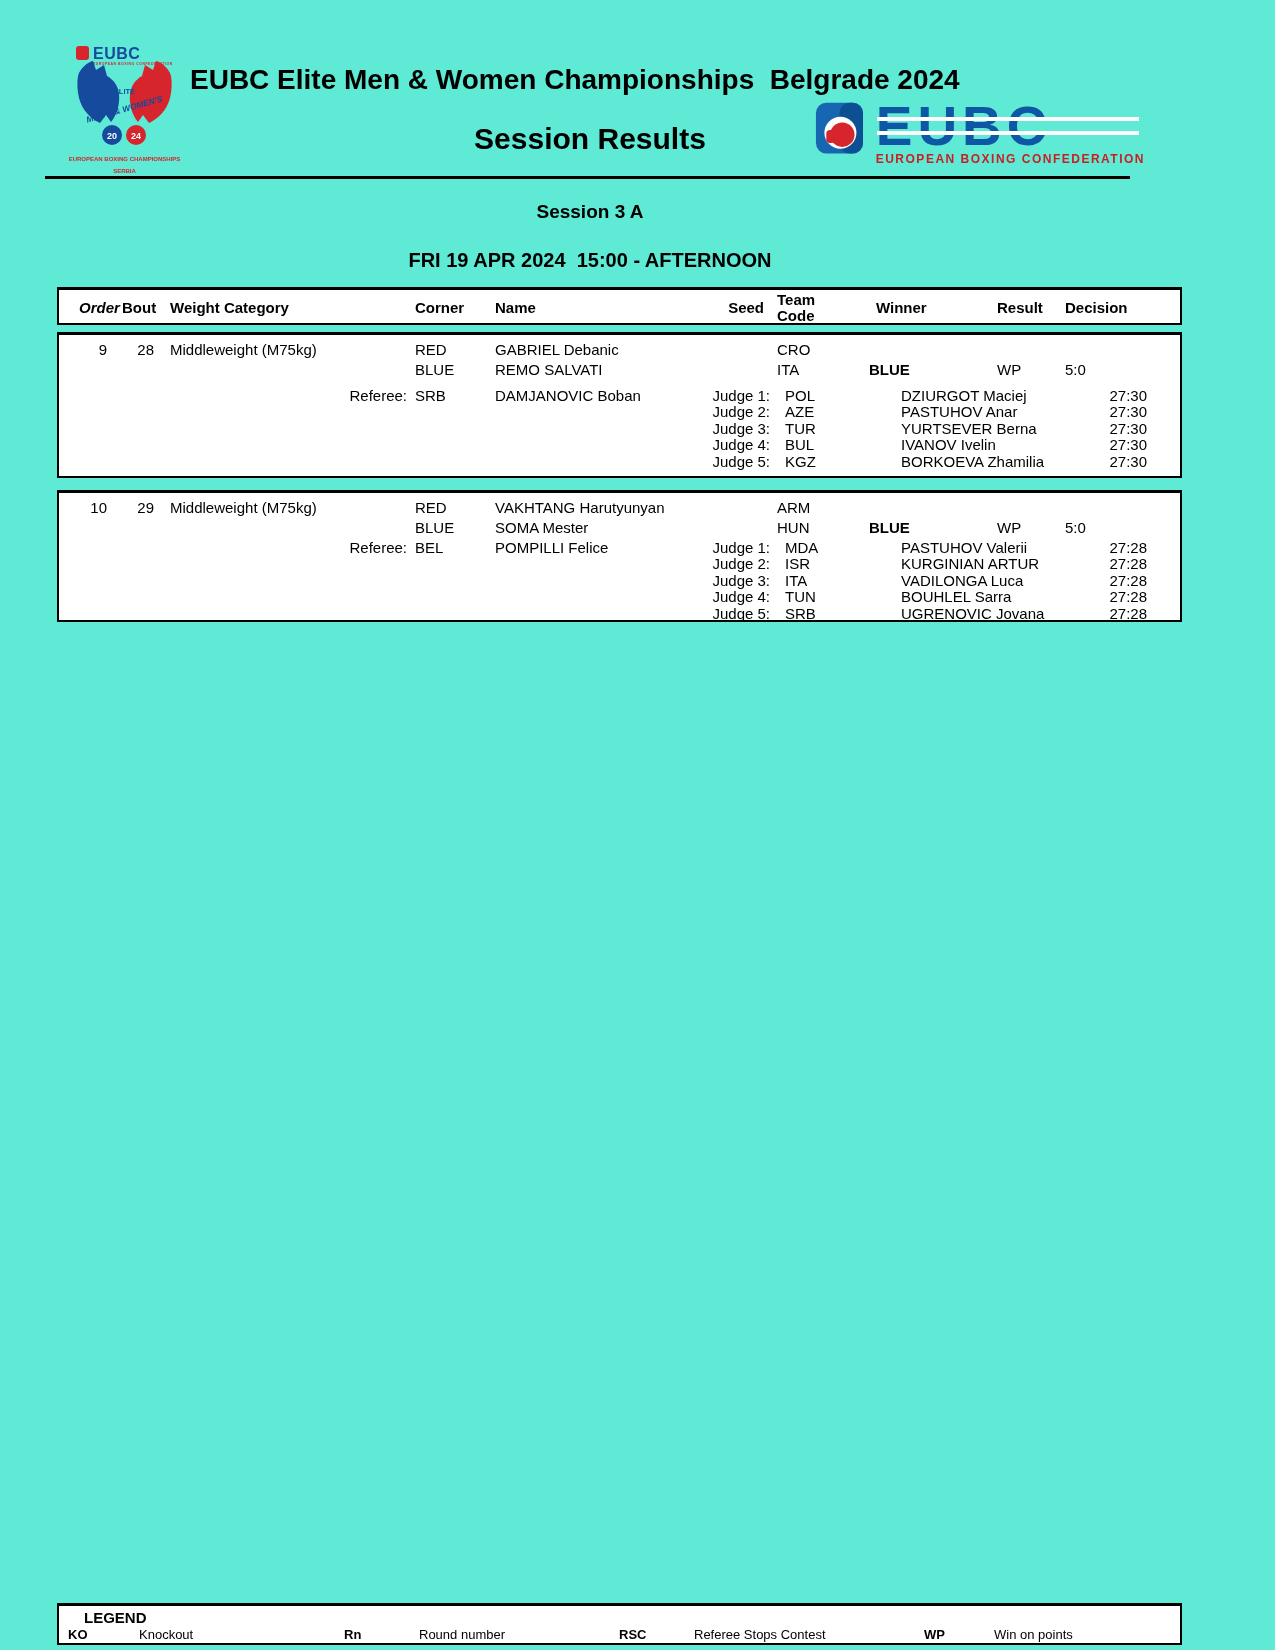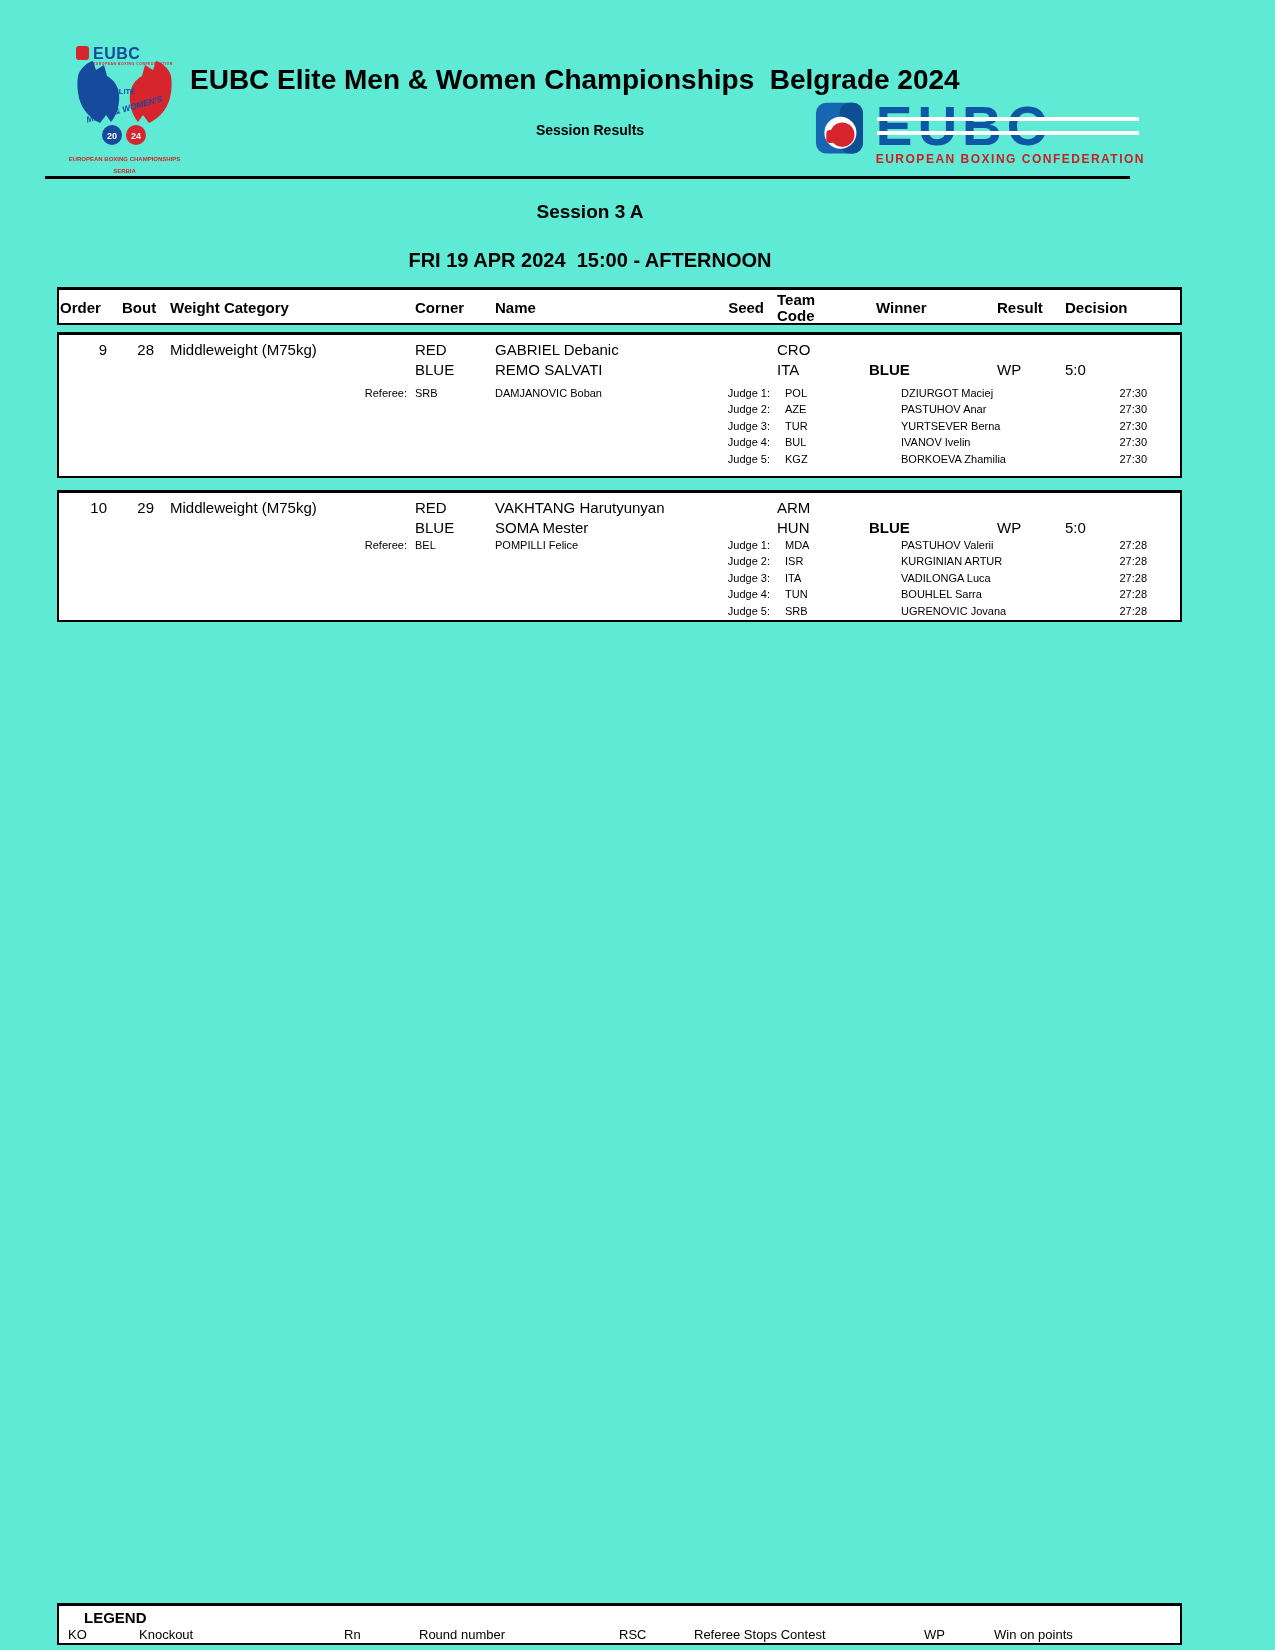--- a/index.html
+++ b/index.html
@@ -11,21 +11,21 @@
   }
 
   
   .crest-logo { position:absolute; left:62px; top:40px; width:125px; height:138px; }
   .page-title {
     position:absolute; left:190px; top:64px; width:800px; 
     font-size:28px; font-weight:bold; white-space:pre;
   }
   .page-subtitle {
     position:absolute; left:190px; top:122px; width:800px; text-align:center;
-    font-size:14px; font-weight:bold;
+    font-size:30px; font-weight:bold;
   }
   .eubc-logo { position:absolute; left:815px; top:98px; width:330px; height:68px;
     display:flex; align-items:flex-end; gap:8px; }
   .eubc-logo .glove { width:56px; height:58px; margin-bottom:8px; }
   .eubc-logo .stack { display:flex; flex-direction:column; }
   .eubc-wordmark {
     position:relative; font-size:55px; font-weight:800; letter-spacing:5px;
     line-height:48px; color:#0d57a5;
   }
   .eubc-wordmark .stripe { position:absolute; left:1px; right:6px; height:4px; background:#fff; }
@@ -42,34 +42,34 @@
   .box { position:absolute; left:57px; width:1125px; border:2px solid #000; border-top-width:3px; background:#fff; }
   .header-box { top:287px; height:38px; }
   .bout-box-1 { top:332px; height:146px; }
   .bout-box-2 { top:490px; height:132px; }
   .legend-box { top:1603px; height:42px; }
 
   .cell { position:absolute; white-space:nowrap; }
   .hdr { font-size:15px; font-weight:bold; top:9px; }
   .hdr2 { font-size:15px; font-weight:bold; }
 
-  .col-order    { left:1px; }
+  .col-order    { left:20px;font-style:italic; }
   .col-bout     { left:63px; }
   .col-weight   { left:111px; }
   .col-corner   { left:356px; }
   .col-name     { left:436px; }
   .col-seed     { left:645px; width:60px; text-align:right; }
   .col-team     { left:718px; }
   .col-winner   { left:810px;margin-left:7px; }
   .col-result   { left:938px; }
   .col-decision { left:1006px; }
 
   .row { position:absolute; left:0; width:100%; height:18px; }
   .main { font-size:15px; }
-  .sub  { font-size:11px; }
+  .sub  { font-size:15px; }
 
   .v-order    { left:0; width:48px; text-align:right; }
   .v-bout     { left:50px; width:45px; text-align:right; }
   .v-weight   { left:111px; }
   .v-corner   { left:356px; }
   .v-name     { left:436px; }
   .v-team     { left:718px; }
   .v-winner   { left:810px; font-weight:bold; }
   .v-result   { left:938px; }
   .v-decision { left:1006px; }
@@ -78,21 +78,21 @@
   .v-refteam    { left:356px; }
   .v-refname    { left:436px; }
   .v-judgelabel { left:598px; width:113px; text-align:right; }
   .v-judgeteam  { left:726px; }
   .v-judgename  { left:810px;margin-left:32px; }
   .v-judgescore { left:988px; width:100px; text-align:right; }
 
   
   .legend-title { position:absolute; left:25px; top:3px; font-size:15px; font-weight:bold; }
   .legend-row { position:absolute; left:0; top:21px; width:100%; height:17px; font-size:13px; }
-  .lg-abbr { font-weight:normal; }
+  .lg-abbr { font-weight:bold; }
   .lg0a { left:9px; }   .lg0d { left:80px; }
   .lg1a { left:285px; } .lg1d { left:360px; }
   .lg2a { left:560px; } .lg2d { left:635px; }
   .lg3a { left:865px; } .lg3d { left:935px; }
 </style>
 </head>
 <body>
 
 <div class="page">
 

